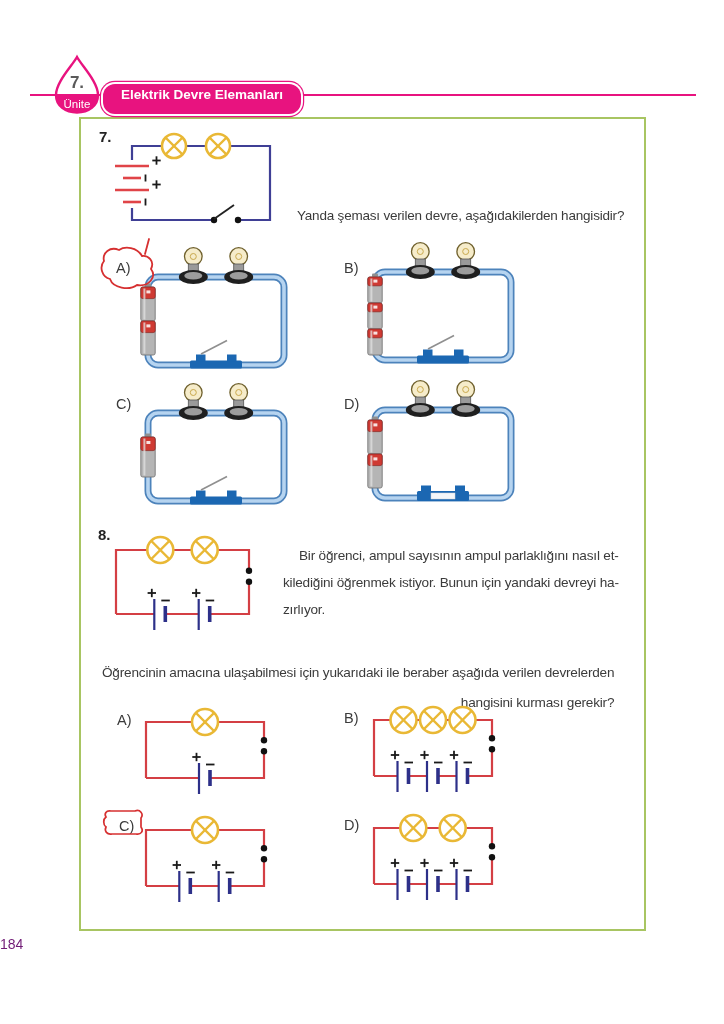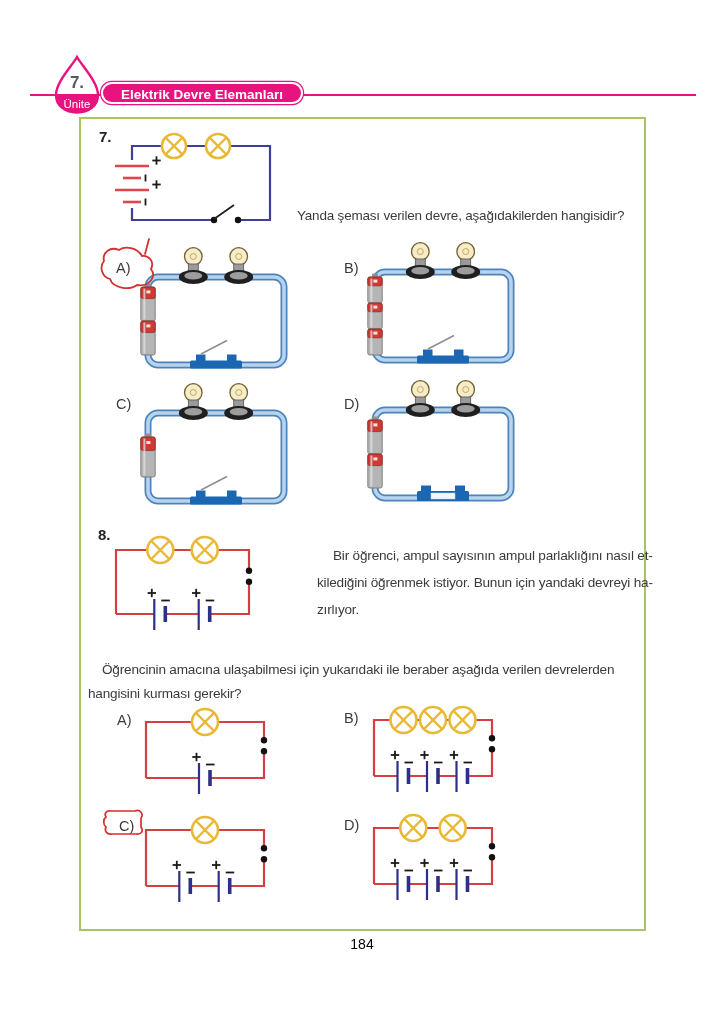--- a/index.html
+++ b/index.html
@@ -2,31 +2,31 @@
 <html lang="tr"><head>
 <meta charset="utf-8">
 <style>
   html,body{margin:0;padding:0;background:#fff;}
   .page{position:relative;width:724px;height:1024px;background:#fff;overflow:hidden;
         font-family:"Liberation Sans",sans-serif;color:#3b3b3b;}
   .abs{position:absolute;}
   
   .header-rule{position:absolute;left:30px;right:28px;top:94px;height:2px;background:#e8137f;}
   .unit-badge{position:absolute;left:50px;top:54px;width:54px;height:60px;z-index:3;}
-  .unit-pill{position:absolute;left:103px;top:84px;height:18px;line-height:22px;padding:0 18px;
+  .unit-pill{position:absolute;left:103px;top:84px;height:30px;line-height:22px;padding:0 18px;
              background:#e8137f;color:#fff;font-size:13.5px;font-weight:bold;border-radius:12px;
              box-shadow:0 0 0 2px #fff,0 0 0 3.2px #e8137f;z-index:2;white-space:nowrap;}
   
   .content-box{position:absolute;left:79px;top:117px;width:563px;height:810px;border:2px solid #a8c562;}
   .qnum{position:absolute;font-size:15px;font-weight:bold;color:#222;}
   .prompt-line{position:absolute;font-size:13.5px;letter-spacing:-0.2px;white-space:pre;color:#3b3b3b;margin-top:48px;}
   .para{position:absolute;font-size:13.6px;letter-spacing:-0.2px;white-space:pre;color:#3b3b3b;}
   .opt-label{position:absolute;font-size:14.5px;color:#3b3b3b;}
   .diagram{position:absolute;line-height:0;}
-  .pagenum{position:absolute;left:0;width:100%;top:936px;text-align:center;font-size:14px;color:#000000;}
+  .pagenum{position:absolute;left:0;width:100%;top:936px;font-size:14px;color:#701a75;}
   svg text{font-family:"Liberation Sans",sans-serif;}
 </style>
 </head>
 <body>
 
 <div class="page">
 
   <div class="header-rule"></div>
   <svg class="unit-badge" viewBox="0 0 54 60" width="54" height="60">
     <defs>
@@ -219,25 +219,25 @@
         <line x1="61.3" y1="70.5" x2="69.8" y2="70.5" stroke="#1a1a1a" stroke-width="1.8"></line>
         <line x1="98.7" y1="69" x2="98.7" y2="100" stroke="#2d3089" stroke-width="2.2"></line>
         <line x1="109.7" y1="76" x2="109.7" y2="92" stroke="#2d3089" stroke-width="3.6"></line>
         <line x1="92" y1="63" x2="100.4" y2="63" stroke="#1a1a1a" stroke-width="1.8"></line>
         <line x1="96.2" y1="58.8" x2="96.2" y2="67.2" stroke="#1a1a1a" stroke-width="1.8"></line>
         <line x1="105.7" y1="70.5" x2="114.2" y2="70.5" stroke="#1a1a1a" stroke-width="1.8"></line>
         <circle cx="149" cy="40.7" r="3.2" fill="#111"></circle>
         <circle cx="149" cy="51.7" r="3.2" fill="#111"></circle>
       </svg></div>
 
-  <div class="para" style="left:283px;top:542px;line-height:27px;text-indent:16px;margin-left:34px;">Bir öğrenci, ampul sayısının ampul parlaklığını nasıl et-
+  <div class="para" style="left:283px;top:542px;line-height:27px;text-indent:16px;">Bir öğrenci, ampul sayısının ampul parlaklığını nasıl et-
 kilediğini öğrenmek istiyor. Bunun için yandaki devreyi ha-
 zırlıyor.</div>
 
-  <div class="para" style="left:88px;top:658px;line-height:24px;text-indent:14px;">Öğrencinin amacına ulaşabilmesi için yukarıdaki ile beraber aşağıda verilen devrelerden
+  <div class="para" style="left:88px;top:658px;line-height:30px;text-indent:14px;text-align:right;">Öğrencinin amacına ulaşabilmesi için yukarıdaki ile beraber aşağıda verilen devrelerden
 hangisini kurması gerekir?</div>
 
   <div class="abs" style="left:116px;top:702px;width:190px;height:105px;">
     <span class="opt-label" style="left:1px;top:10px;">A)</span>
     <div class="diagram" style="left:14px;top:0;"><svg width="150" height="100" viewBox="0 0 150 100">
           <path d="M16,76 L16,20 L134,20 L134,36.8 M134,50.8 L134,76 L80.0,76 M16,76 L69,76" fill="none" stroke="#d43f44" stroke-width="2.2"></path>
           <circle cx="75" cy="20" r="13" fill="#fff" stroke="#e9b835" stroke-width="2.6"></circle>
           <line x1="65.9" y1="10.9" x2="84.1" y2="29.1" stroke="#e9b835" stroke-width="2.2"></line>
           <line x1="84.1" y1="10.9" x2="65.9" y2="29.1" stroke="#e9b835" stroke-width="2.2"></line>
           <line x1="69" y1="61" x2="69" y2="92" stroke="#2d3089" stroke-width="2.2"></line>

